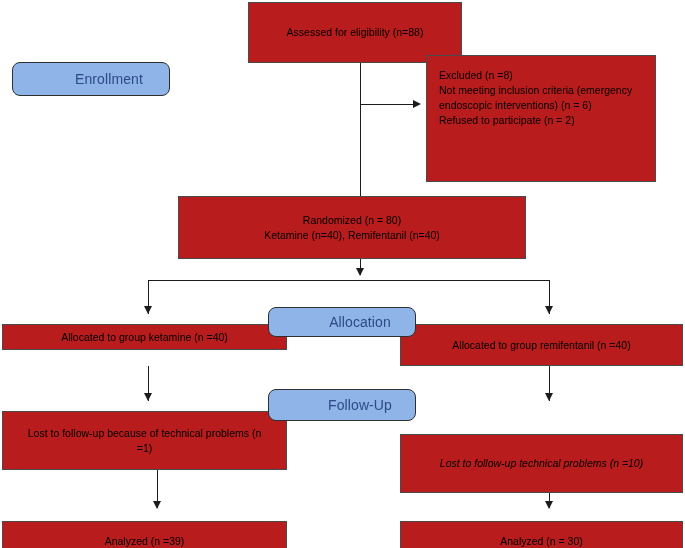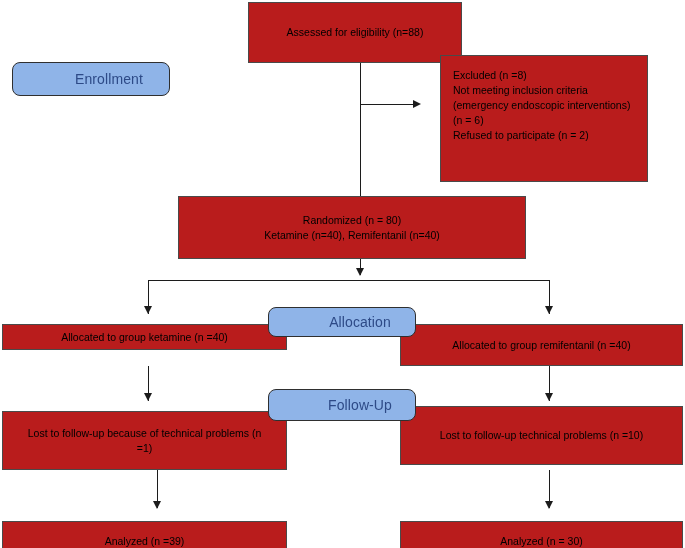--- a/index.html
+++ b/index.html
@@ -98,21 +98,21 @@
 
   <div class="vline" style="left:360px; top:63px; height:133px;"></div>
 
   <div class="hline" style="left:360px; top:104px; width:55px;"></div>
   <div class="arrow-right" style="left:413px; top:100px;"></div>
 
   <div class="badge" style="left:12px; top:62px; width:158px; height:34px;">
     <span>Enrollment</span>
   </div>
 
-  <div class="box left-align" style="left:440px; top:55px; width:208px; height:127px; padding:12px 10px 0 12px;">
+  <div class="box left-align" style="left:426px; top:55px; width:230px; height:127px; padding:12px 10px 0 12px;">
     <div class="para">Excluded (n =8)</div>
     <div class="para">Not meeting inclusion criteria (emergency endoscopic interventions) (n = 6)</div>
     <div class="para">Refused to participate (n = 2)</div>
   </div>
 
   <div class="box" style="left:178px; top:196px; width:348px; height:63px;">
     <div class="para">Randomized (n = 80)</div>
     <div class="para">Ketamine (n=40), Remifentanil (n=40)</div>
   </div>
 
@@ -135,21 +135,21 @@
   </div>
 
   <div class="vline" style="left:148px; top:366px; height:35px;"></div>
   <div class="arrow-down" style="left:143.6px; top:393px;"></div>
   <div class="vline" style="left:549px; top:366px; height:35px;"></div>
   <div class="arrow-down" style="left:544.6px; top:393px;"></div>
 
   <div class="box" style="left:2px; top:411px; width:285px; height:59px; padding:0 16px;">
     <div class="para">Lost to follow-up because of technical problems  (n =1)</div>
   </div>
-  <div class="box" style="left:400px; top:406px; width:283px; height:59px; padding:0 8px;">
+  <div class="box" style="left:400px; top:434px; width:283px; height:59px; padding:0 8px;font-style:italic;">
     <div class="para">Lost to follow-up technical problems  (n =10)</div>
   </div>
   <div class="badge" style="left:268px; top:389px; width:148px; height:32px;">
     <span>Follow-Up</span>
   </div>
 
   <div class="vline" style="left:157px; top:470px; height:38px;"></div>
   <div class="arrow-down" style="left:152.6px; top:501px;"></div>
   <div class="vline" style="left:549px; top:470px; height:38px;"></div>
   <div class="arrow-down" style="left:544.6px; top:501px;"></div>

